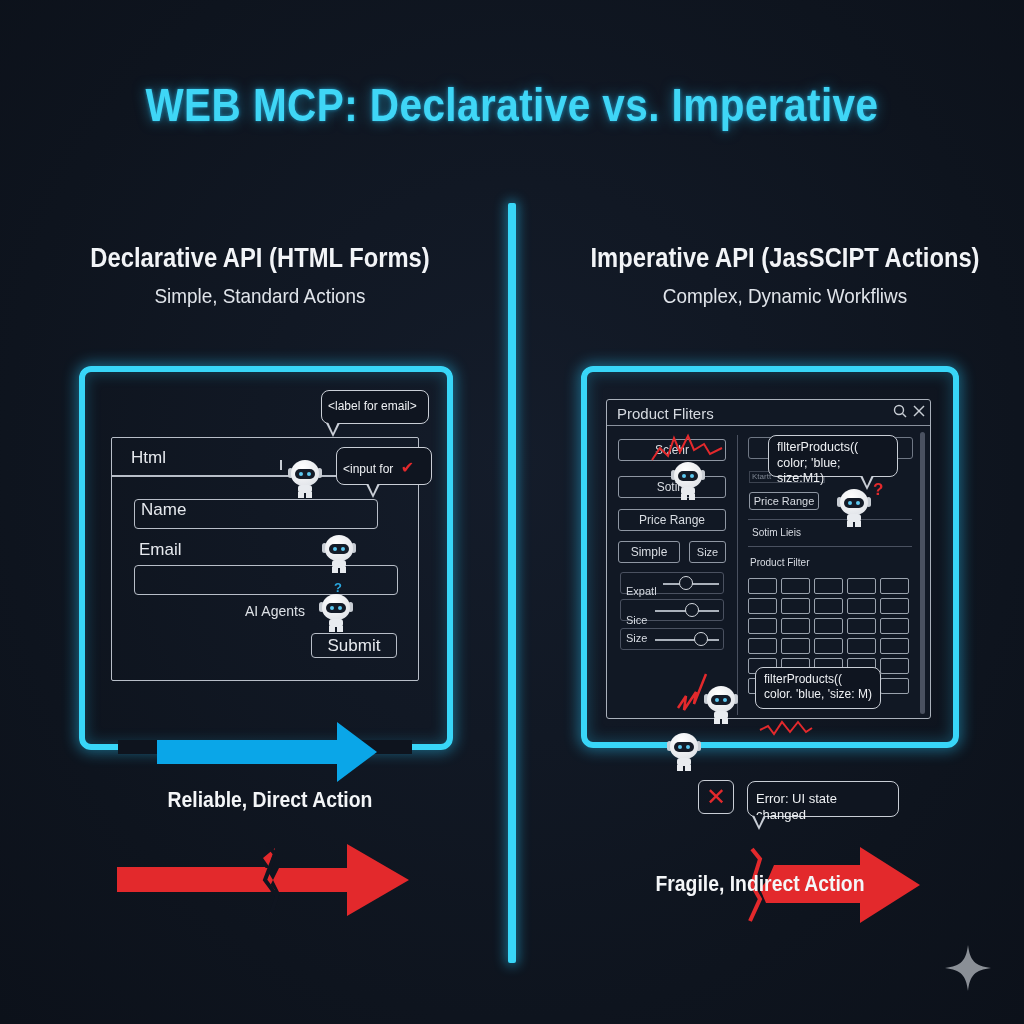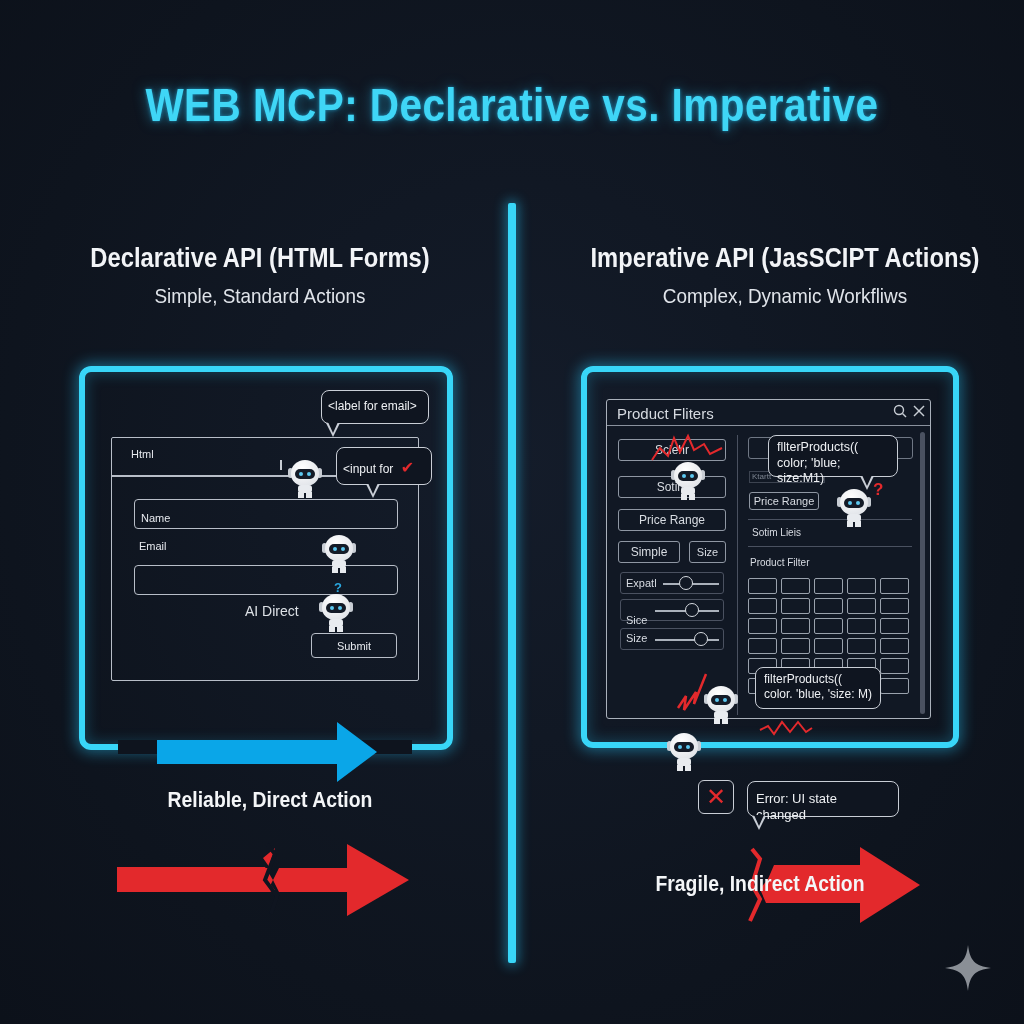--- a/index.html
+++ b/index.html
@@ -34,21 +34,21 @@
   }
 
   
   .neon-frame {
     border: 6px solid #38d6f8; border-radius: 12px;
     box-shadow: 0 0 14px 3px rgba(40,190,240,0.45), inset 0 0 14px 2px rgba(40,190,240,0.25);
   }
   .frame-gap { background: #0e141e; }
 
   .outline { border: 1.5px solid #b8bec8; border-radius: 4px; }
-  .field-text { font-size: 11px; color: #e6e9ee; text-align: center; }
+  .field-text { font-size: 17px; color: #e6e9ee; text-align: center; }
   .small-text { font-size: 11px; color: #d8dce3; }
 
   .bubble {
     background: #0f1520; border: 1.5px solid #c9ced6; border-radius: 8px;
     color: #eef0f3; font-size: 13px; padding: 4px 8px; line-height: 1.25;
   }
   .bubble-tail {
     width: 0; height: 0;
     border-left: 7px solid transparent; border-right: 7px solid transparent;
     border-top: 14px solid #c9ced6;
@@ -101,28 +101,28 @@
 <div class="abs section-title" style="left:40px; top:243px; width:440px;">Declarative API (HTML Forms)</div>
 <div class="abs section-sub" style="left:40px; top:284px; width:440px;">Simple, Standard Actions</div>
 
 <div class="abs neon-frame" style="left:79px; top:366px; width:374px; height:384px;"></div>
 <div class="abs frame-gap" style="left:118px; top:740px; width:294px; height:14px;"></div>
 
 <div class="abs outline" style="left:111px; top:437px; width:308px; height:244px; border-radius:2px;"></div>
 <div class="abs" style="left:112px; top:475px; width:306px; height:1.5px; background:#b8bec8;"></div>
 <div class="abs field-text" style="left:131px; top:448px;">Html</div>
 
-<div class="abs outline" style="left:134px; top:499px; width:264px; height:30px; padding:8px 6px;">
+<div class="abs outline" style="left:134px; top:499px; width:244px; height:30px; padding:0 6px;">
   <span class="field-text">Name</span>
 </div>
 <div class="abs field-text" style="left:139px; top:540px;">Email</div>
 <div class="abs outline" style="left:134px; top:565px; width:264px; height:30px;">
   <span class="field-text"></span>
 </div>
-<div class="abs" style="left:245px; top:603px; font-size:14px; color:#dde1e6;">AI Direct</div>
+<div class="abs" style="left:245px; top:603px; font-size:14px; color:#dde1e6;">AI Agents</div>
 <div class="abs outline" style="left:311px; top:633px; width:86px; height:25px; display:flex; align-items:center; justify-content:center;">
   <span class="field-text">Submit</span>
 </div>
 
 <div class="abs bubble" style="left:321px; top:390px; width:108px; height:34px; font-size:12px; padding:8px 6px;">&lt;label for email&gt;</div>
 <div class="abs bubble-tail" style="left:326px; top:423px;"></div>
 <div class="abs bubble" style="left:336px; top:447px; width:96px; height:38px; font-size:12px; padding:10px 6px;">
   <span>&lt;input for</span>
   <span style="color:#e3292c; font-size:16px; font-weight:bold; margin-left:4px;">✔</span>
 </div>
@@ -197,21 +197,21 @@
 </svg>
 <div class="abs" style="left:737px; top:435px; width:1.3px; height:280px; background:#4a5160;"></div>
 
 <div class="btn-outline" style="left:618px; top:439px; width:108px; height:22px;">Sclehr</div>
 <div class="btn-outline" style="left:618px; top:476px; width:108px; height:22px;">Sotim</div>
 <div class="btn-outline" style="left:618px; top:509px; width:108px; height:22px;">Price Range</div>
 <div class="btn-outline" style="left:618px; top:541px; width:62px; height:22px;">Simple</div>
 <div class="btn-outline" style="left:689px; top:541px; width:37px; height:22px; font-size:11px;">Size</div>
 
 <div class="slider-row" style="left:620px; top:572px; width:104px;">
-  <span class="abs small-text" style="left:5px; top:4px;">Expatl</span>
+  <span class="abs small-text" style="left:5px; top:12px;">Expatl</span>
   <div class="slider-track" style="left:42px; width:56px;"></div>
   <div class="slider-knob" style="left:58px;"></div>
 </div>
 <div class="slider-row" style="left:620px; top:599px; width:104px;">
   <span class="abs small-text" style="left:5px; top:14px;">Sice</span>
   <div class="slider-track" style="left:34px; width:64px;"></div>
   <div class="slider-knob" style="left:64px;"></div>
 </div>
 <div class="slider-row" style="left:620px; top:628px; width:104px;">
   <span class="abs small-text" style="left:5px; top:3px;">Size</span>

